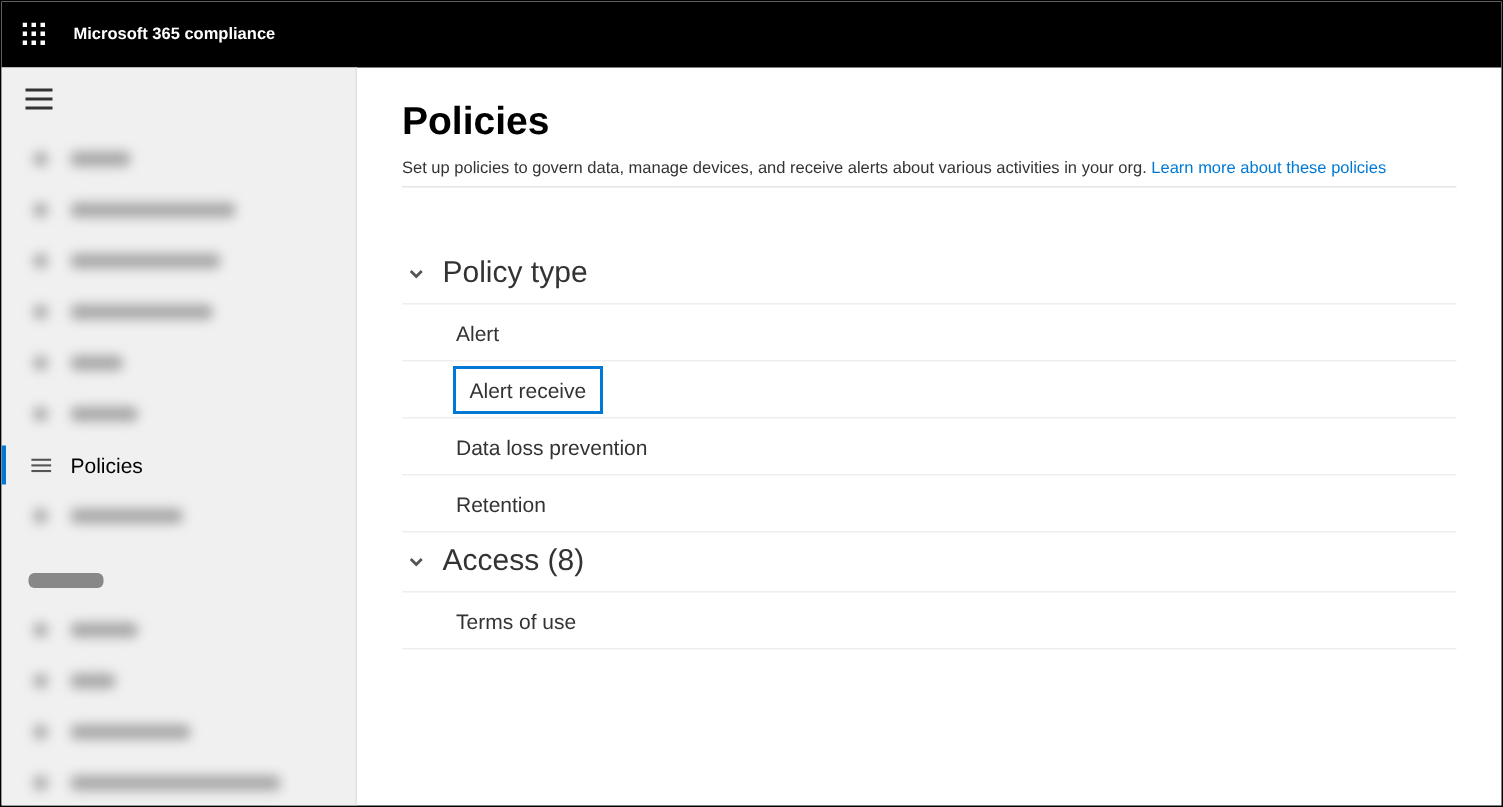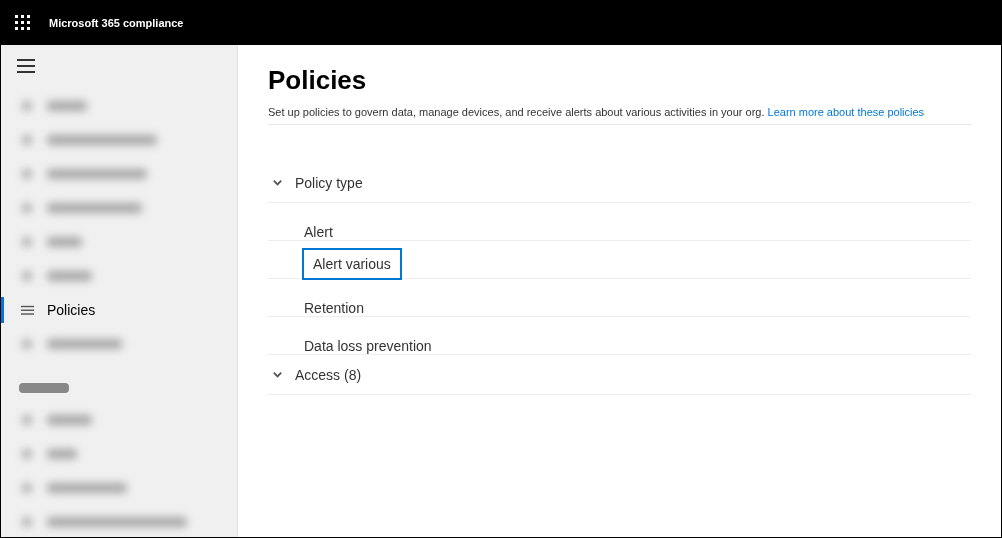--- a/index.html
+++ b/index.html
@@ -24,23 +24,23 @@
     .blur-dot { width: 10px; height: 10px; border-radius: 50%; background: #888; }
     .blur-bar { height: 10px; background: #888; border-radius: 4px; display: inline-block; }
     .section-label { padding-left: 18px; margin-top: 18px; margin-bottom: 6px; }
     
     .content { flex: 1; padding: 20px 30px 20px 30px; overflow: auto; }
     .page-title { font-size: 26px; font-weight: 700; margin-bottom: 10px; }
     .page-desc { font-size: 11px; color: #333; margin-bottom: 4px; }
     .page-desc a { color: #0078d4; text-decoration: none; }
     .divider { border: none; border-top: 1px solid #e5e5e5; margin-top: 6px; margin-bottom: 38px; }
     
-    .policy-group-header { display: flex; align-items: center; height: 40px; font-size: 14px; color: #333; cursor: pointer; border-bottom: 1px solid #eee; }
+    .policy-group-header { display: flex; align-items: center; height: 40px; font-size: 20px; color: #333; cursor: pointer; border-bottom: 1px solid #eee; }
     .policy-group-header .chev { margin-right: 12px; margin-left: 4px; }
-    .policy-item { height: 38px; display: flex; align-items: flex-end; padding-left: 36px; font-size: 14px; color: #333; border-bottom: 1px solid #eee; cursor: pointer; }
+    .policy-item { height: 38px; display: flex; align-items: center; padding-left: 36px; font-size: 14px; color: #333; border-bottom: 1px solid #eee; cursor: pointer; }
     .policy-item.selected { border: none; border-bottom: 1px solid #eee; }
     .policy-item.selected span { outline: 2px solid #0078d4; padding: 6px 9px; }
     .chev svg { width: 11px; height: 11px; stroke: #555; stroke-width: 2; fill: none; }
   </style>
 </head>
 <body>
 
 <div class="topbar">
   <svg class="waffle" viewBox="0 0 16 16">
     <rect x="0" y="0" width="3" height="3"></rect>
@@ -155,29 +155,32 @@
         <div class="policy-group-header">
           <span class="chev"><svg viewBox="0 0 12 12">
               <path d="M2 4 L6 8 L10 4"></path>
             </svg></span>
           <span>Policy type</span>
         </div>
         <div class="policy-item">
           <span>Alert</span>
         </div>
         <div class="policy-item selected">
-          <span>Alert various</span>
+          <span>Alert receive</span>
+        </div>
+        <div class="policy-item">
+          <span>Data loss prevention</span>
         </div>
         <div class="policy-item">
           <span>Retention</span>
-        </div>
-        <div class="policy-item">
-          <span>Data loss prevention</span>
         </div>
         <div class="policy-group-header">
           <span class="chev"><svg viewBox="0 0 12 12">
               <path d="M2 4 L6 8 L10 4"></path>
             </svg></span>
           <span>Access (8)</span>
         </div>
+        <div class="policy-item">
+          <span>Terms of use</span>
+        </div>
       </div>
   </div>
 </div>
 
 </body></html>

